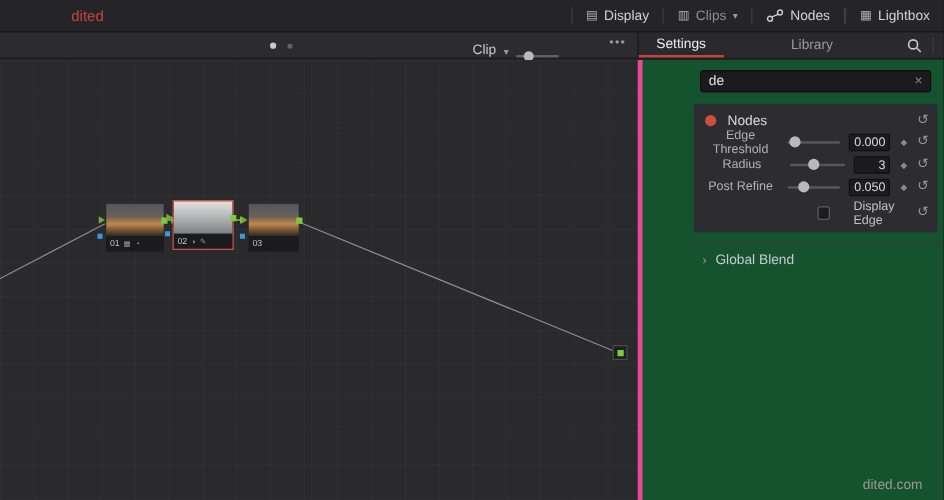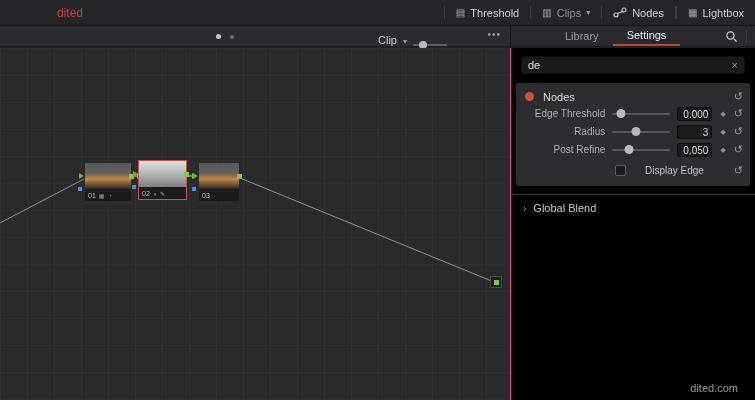--- a/index.html
+++ b/index.html
@@ -41,37 +41,37 @@
   .panel-header { position:absolute; top:26px; left:510px; right:0; height:21px; background:#2a2a2e;
                   border-bottom:1px solid #1c1c1e; border-left:1px solid #19191b;
                   display:flex; align-items:center; }
   .tab { font-size:11px; padding:0 14px; height:100%; display:flex; align-items:center;
          color:#9a9a9e; cursor:default; margin-left:40px; }
   .tab.active { color:#ececec; border-bottom:2px solid #c4453c; margin-left:0; }
   .ph-right { margin-left:auto; display:flex; align-items:center; gap:8px; padding-right:8px; }
   .ph-sep { width:1px; height:13px; background:#3c3c41; }
 
   
-  .panel { position:absolute; top:48px; left:510px; right:0; bottom:0; background:#000000;
-           border-left:1px solid #ec4899; }
+  .panel { position:absolute; top:48px; left:510px; right:0; bottom:0; background:#14532d;
+           border-left:4px solid #ec4899;padding-left:36px; }
   .search-box { margin:8px 10px 0; height:18px; background:#1b1b1e; border:1px solid #0f0f11;
                 border-radius:3px; display:flex; align-items:center; padding:0 6px; }
   .search-box input { flex:1; background:transparent; border:none; outline:none; color:#e2e2e2;
                       font-size:11px; font-family:"Liberation Sans", sans-serif; }
   .search-clear { color:#8a8a8e; font-size:11px; cursor:default; }
 
   .fx-card { margin:9px 5px 0; background:#2c2c31; border-radius:2px; padding:6px 7px 8px; }
   .fx-header { display:flex; align-items:center; height:15px; }
   .toggle-dot { width:9px; height:9px; border-radius:50%; background:#cf4e3e; margin-left:2px; }
   .fx-title { color:#dadada; font-size:11px; margin-left:9px; }
   .reset-icon { color:#9a9a9e; font-size:11px; line-height:1; cursor:default; }
   .fx-header .reset-icon { margin-left:auto; }
 
   .param-row { display:flex; align-items:center; height:17px; margin-top:1px; }
-  .param-label { width:86px; text-align:right; color:#b2b2b6; font-size:10px; }
+  .param-label { width:86px; text-align:center; color:#b2b2b6; font-size:10px; }
   .slider { position:relative; width:60px; height:2px; background:#56565b; margin:0 7px;
             border-radius:1px; }
   .slider .shandle { position:absolute; top:-4px; width:9px; height:9px; border-radius:50%;
                      background:#b9b9bd; transform:translateX(-50%); }
   .value-box { width:37px; height:14px; background:#1c1c1f; border:1px solid #101012;
                border-radius:2px; color:#dadada; font-size:10px; text-align:right;
                padding:0 3px; line-height:13px; }
   .kf-diamond { color:#8a8a8e; font-size:7px; margin-left:8px; }
   .param-row .reset-icon { margin-left:8px; }
 
@@ -117,21 +117,21 @@
 <body>
 
 <div class="app">
 
   <div class="topbar">
     <span class="project-label">dited</span>
     <div class="topbar-right">
       <span class="tb-sep"></span>
       <div class="tb-item">
         <span class="glyph-icon">▤</span>
-        <span>Threshold</span>
+        <span>Display</span>
       </div>
       <span class="tb-sep"></span>
       <div class="tb-item dim">
         <span class="glyph-icon">▥</span>
         <span>Clips</span>
         <span class="clip-chev">▾</span>
       </div>
       <span class="tb-sep"></span>
       <div class="tb-item">
         <svg class="mini-svg" width="14" height="11" viewBox="0 0 14 11">
@@ -159,25 +159,25 @@
       <span>Clip</span>
       <span class="clip-chev">▾</span>
       <span class="mini-slider">
           <span class="handle"></span>
         </span>
     </div>
     <span class="menu-dots">•••</span>
   </div>
 
   <div class="panel-header">
+    <div class="tab active">
+      <span>Settings</span>
+    </div>
     <div class="tab">
       <span>Library</span>
-    </div>
-    <div class="tab active">
-      <span>Settings</span>
     </div>
     <div class="ph-right">
       <svg width="13" height="13" viewBox="0 0 13 13">
         <circle cx="5.5" cy="5.5" r="3.6" fill="none" stroke="#c9c9cd" stroke-width="1.3"></circle>
         <line x1="8.4" y1="8.4" x2="11.6" y2="11.6" stroke="#c9c9cd" stroke-width="1.3"></line>
       </svg>
       <span class="ph-sep"></span>
     </div>
   </div>
 

